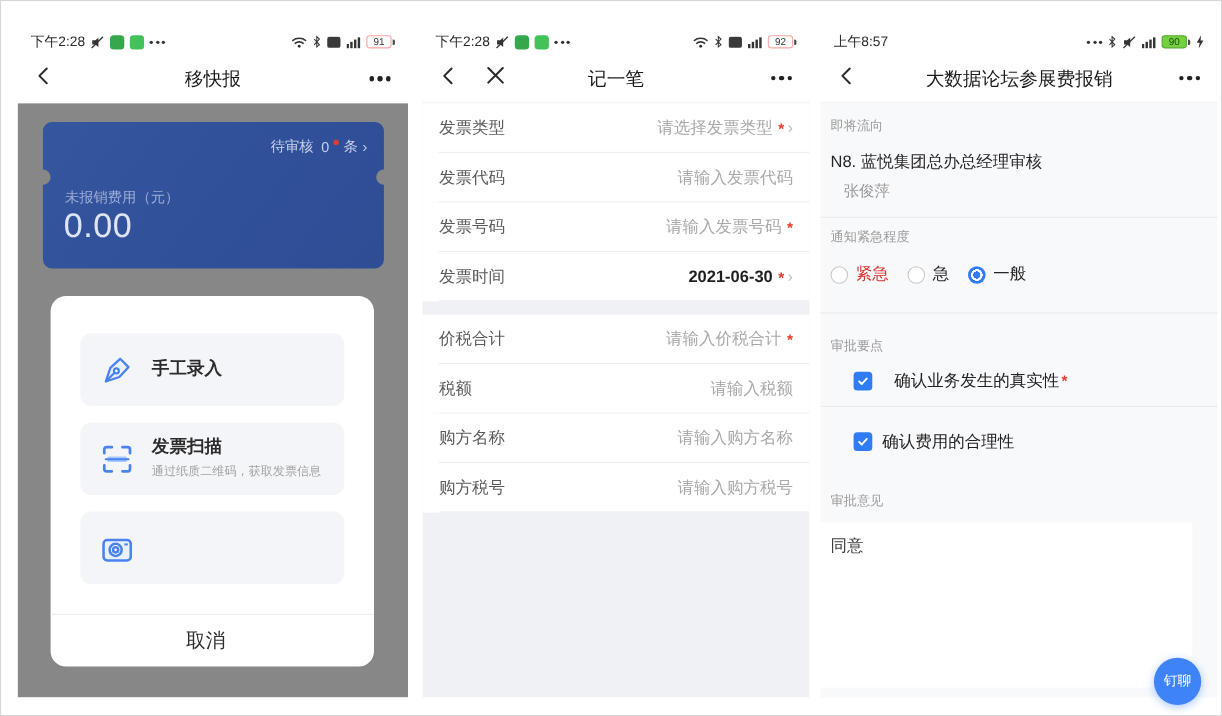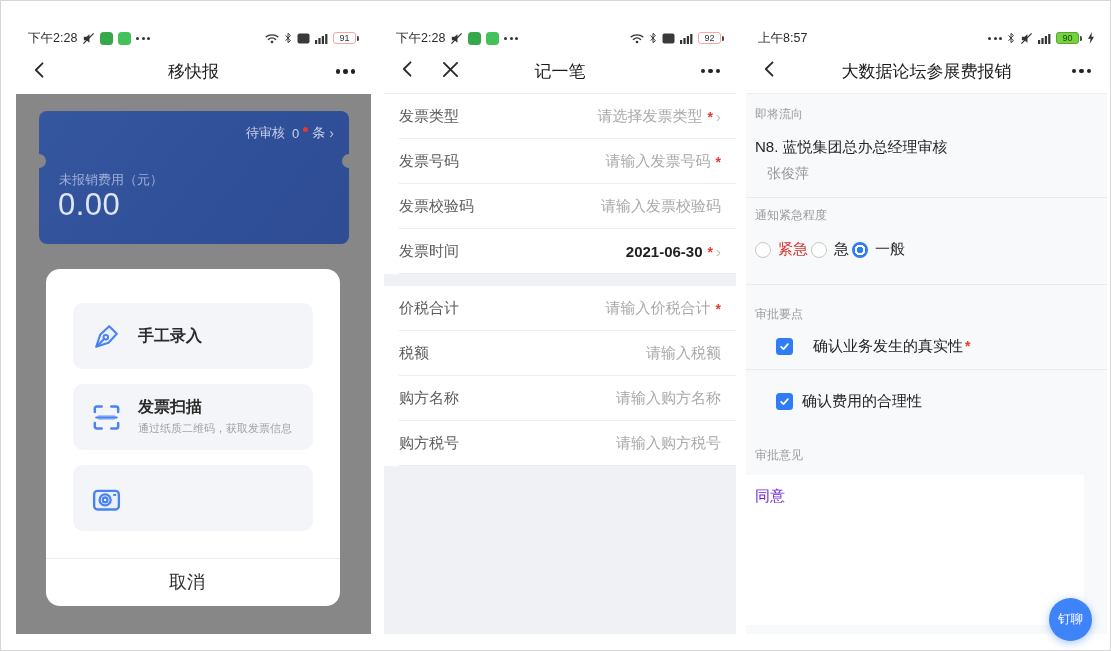--- a/index.html
+++ b/index.html
@@ -62,29 +62,29 @@
   .req{color:#e23b2e;margin-left:5px;font-size:14px;font-weight:700;}
   .fchev{color:#bcbcbc;margin-left:3px;font-size:15px;}
   .fgap{height:12px;background:#f0f1f4;}
 
   
   .s3-body{position:relative;height:540px;background:#f8f9fb;}
   .hairline{position:absolute;left:0;right:0;height:1px;background:#e9eaec;}
   .sec-label{position:absolute;left:9px;font-size:12px;color:#9c9c9c;}
   .flow-node{position:absolute;left:9px;top:44px;font-size:15px;color:#252525;}
   .flow-person{position:absolute;left:21px;top:71px;font-size:14px;color:#979797;}
-  .radio-row{position:absolute;left:9px;top:146px;display:flex;align-items:center;gap:3px;}
+  .radio-row{position:absolute;left:9px;top:146px;display:flex;align-items:center;gap:17px;}
   .radio-item{display:flex;align-items:center;gap:7px;font-size:15px;color:#262626;cursor:pointer;}
   .radio{width:16px;height:16px;border-radius:50%;box-sizing:border-box;flex:0 0 auto;}
   .radio.off{border:1px solid #c9c9c9;background:#fff;}
   .radio.on{background:radial-gradient(circle,#2f7cf6 0 3.2px,#fff 3.4px 5.2px,#2f7cf6 5.4px);}
   .rlab-red{color:#d3362f;}
   .cb{position:absolute;left:30px;display:flex;align-items:center;gap:9px;font-size:15px;color:#222;cursor:pointer;}
   .cbox{width:17px;height:17px;background:#2f7cf6;border-radius:3.5px;display:flex;align-items:center;justify-content:center;flex:0 0 auto;}
-  .opinion-box{position:absolute;left:0;right:23px;top:381px;height:150px;background:#fff;box-sizing:border-box;padding:12px 9px;font-size:15px;color:#6d28d9;cursor:text;}
+  .opinion-box{position:absolute;left:0;right:23px;top:381px;height:150px;background:#fff;box-sizing:border-box;padding:12px 9px;font-size:15px;color:#404040;cursor:text;}
   .ding{position:absolute;right:15px;bottom:-7px;width:43px;height:43px;border-radius:50%;background:#3f83f8;color:#fff;font-size:12.5px;display:flex;align-items:center;justify-content:center;box-shadow:0 2px 8px rgba(63,131,248,.45);cursor:pointer;}
 </style>
 </head>
 <body>
 
 <div class="canvas">
 
   <div class="phone" id="s1">
     <div class="statusbar">
       <div class="sb-left">
@@ -273,30 +273,30 @@
     <div class="s2-body" id="invoice-fields">
         <div class="frow">
           <span class="flabel">发票类型</span>
           <span class="fright">
             <span class="fph">请选择发票类型</span>
             <span class="req">*</span>
             <span class="fchev">›</span>
           </span>
         </div>
         <div class="frow">
+          <span class="flabel">发票代码</span>
+          <span class="fright">
+            <span class="fph">请输入发票代码</span>
+          </span>
+        </div>
+        <div class="frow">
           <span class="flabel">发票号码</span>
           <span class="fright">
             <span class="fph">请输入发票号码</span>
             <span class="req">*</span>
-          </span>
-        </div>
-        <div class="frow">
-          <span class="flabel">发票校验码</span>
-          <span class="fright">
-            <span class="fph">请输入发票校验码</span>
           </span>
         </div>
         <div class="frow">
           <span class="flabel">发票时间</span>
           <span class="fright">
             <span class="fval">2021-06-30</span>
             <span class="req">*</span>
             <span class="fchev">›</span>
           </span>
         </div>

